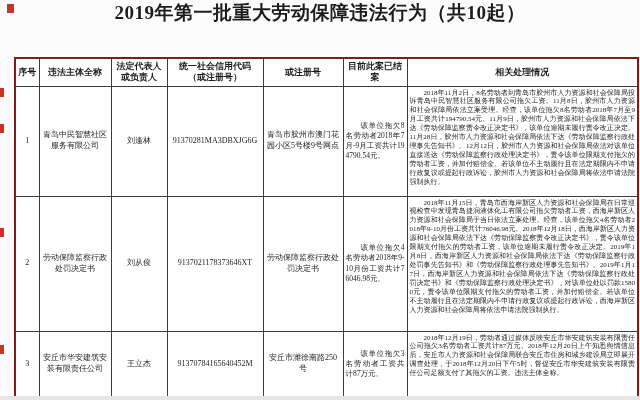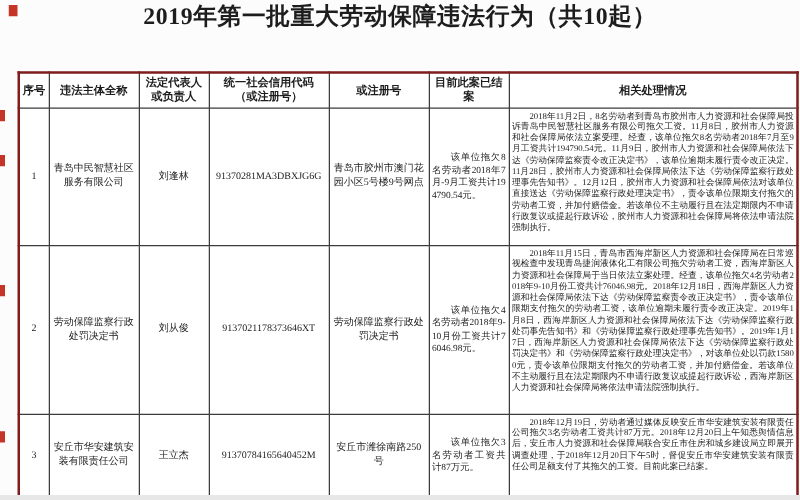--- a/index.html
+++ b/index.html
@@ -113,19 +113,19 @@
   <tr>
     <td class="center">3</td>
     <td class="center">安丘市华安建筑安装有限责任公司</td>
     <td class="center">王立杰</td>
     <td class="center code">91370784165640452M</td>
     <td class="center">安丘市潍徐南路250号</td>
     <td class="facts">
       <div class="facts-text">该单位拖欠3名劳动者工资共计87万元。</div>
     </td>
     <td class="handling">
-      <div class="handling-text">2018年12月19日，劳动者通过媒体反映安丘市华安建筑安装有限责任公司拖欠3名劳动者工资共计87万元。2018年12月20日上午知悉舆情信息后，安丘市人力资源和社会保障局联合安丘市住房和城乡建设局立即展开调查处理，于2018年12月20日下午5时，督促安丘市华安建筑安装有限责任公司足额支付了其拖欠的工资。目前此案已结案。</div>
+      <div class="handling-text">2018年12月19日，劳动者通过媒体反映安丘市华安建筑安装有限责任公司拖欠3名劳动者工资共计87万元。2018年12月20日上午知悉舆情信息后，安丘市人力资源和社会保障局联合安丘市住房和城乡建设局立即展开调查处理，于2018年12月20日下午5时，督促安丘市华安建筑安装有限责任公司足额支付了其拖欠的工资。违法主体全称。</div>
     </td>
   </tr>
 </tbody>
 </table>
 
 <div class="bottom-band"></div>
 
 </body></html>

